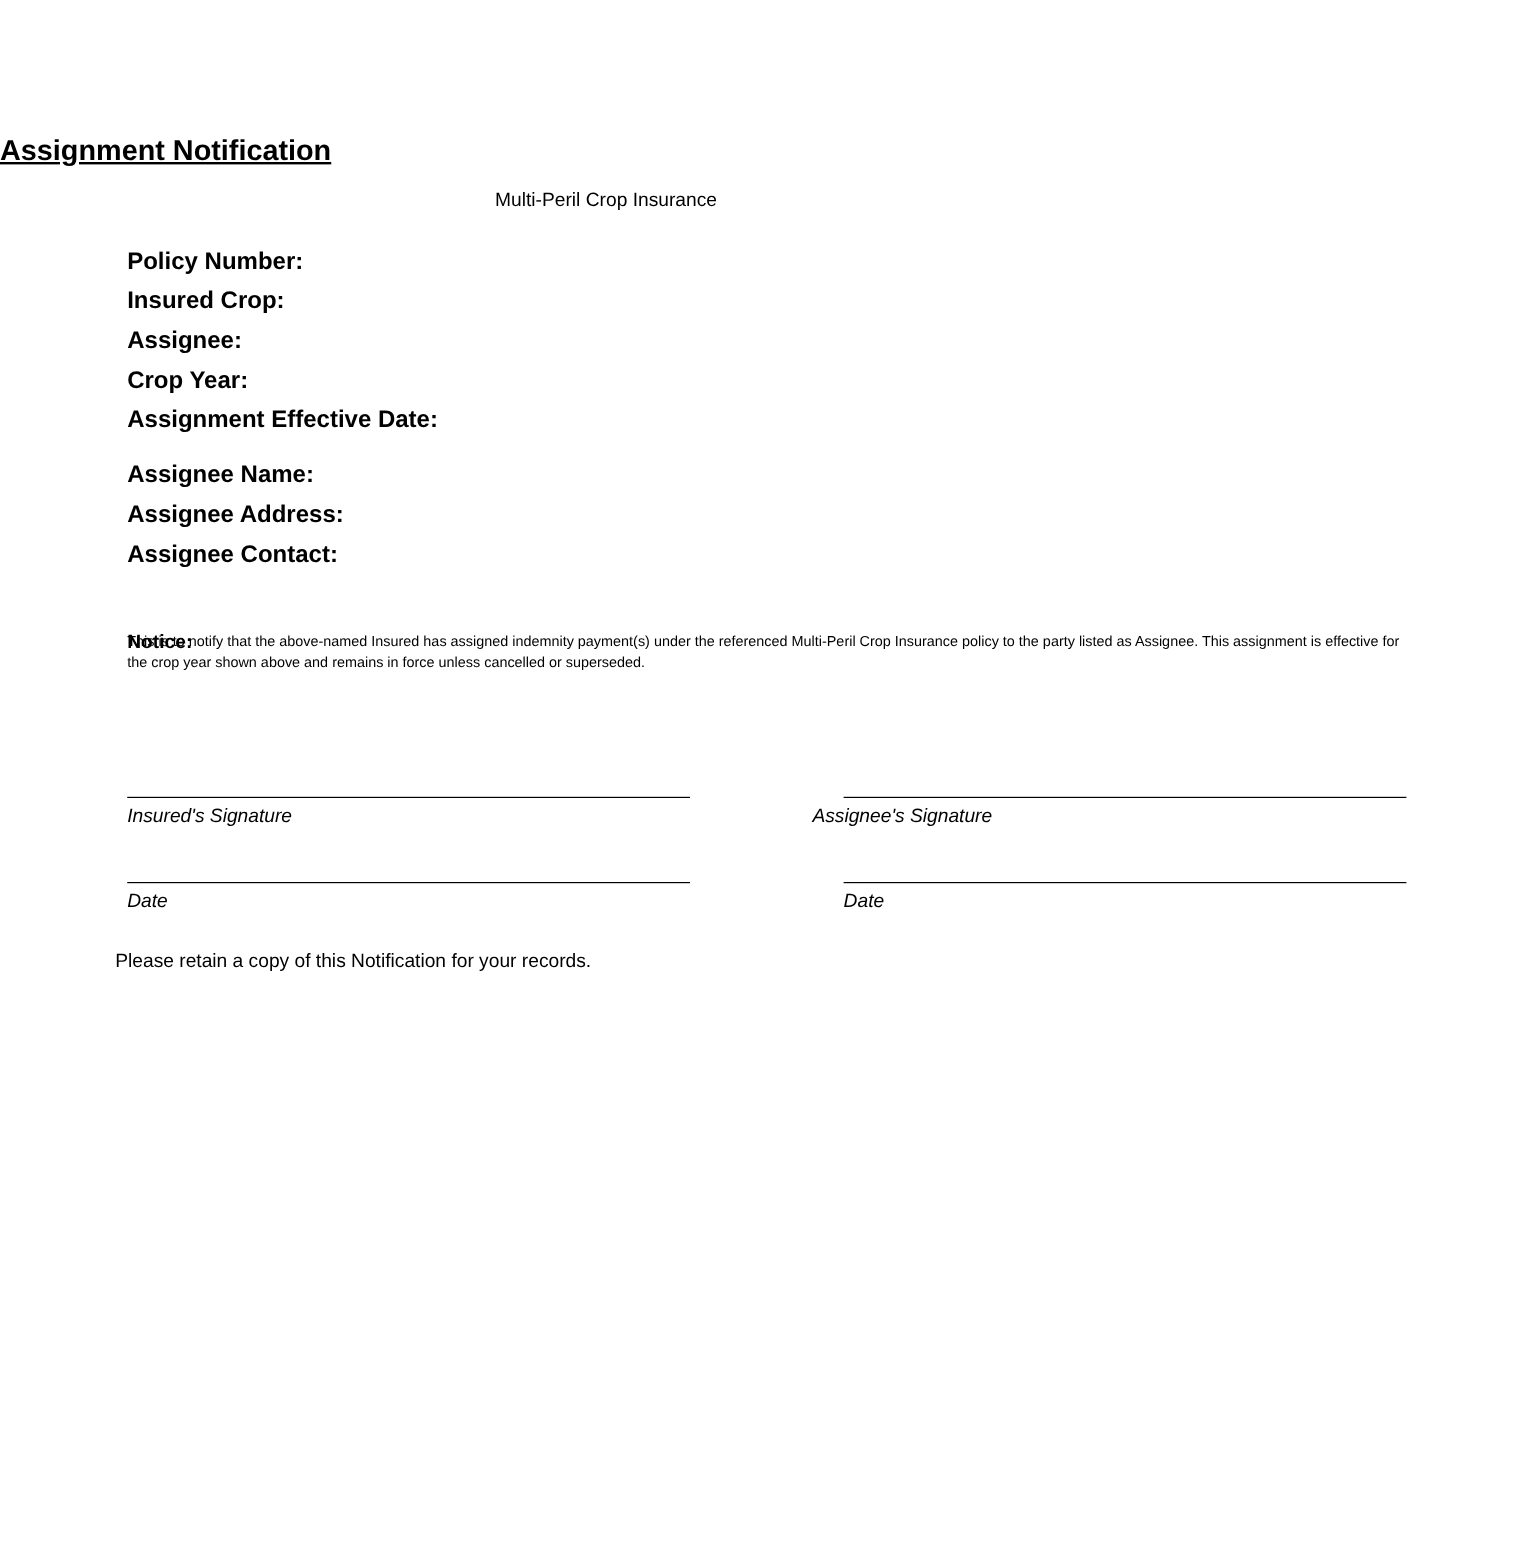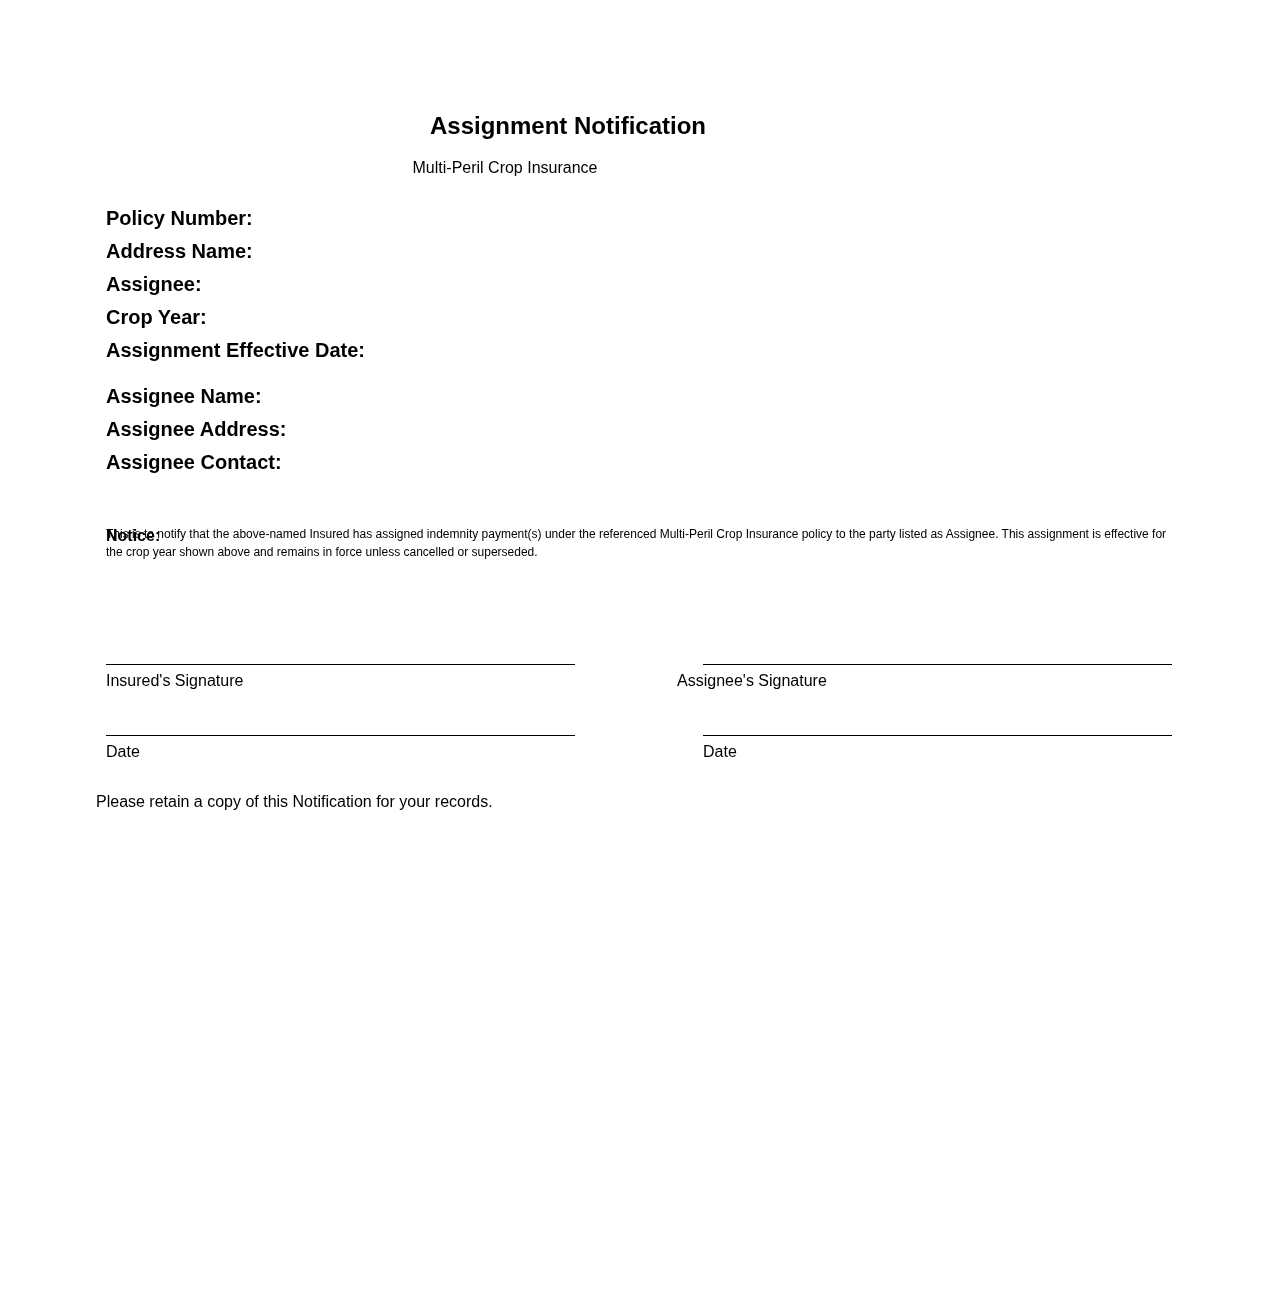--- a/index.html
+++ b/index.html
@@ -2,54 +2,54 @@
 <html><head>
   <meta charset="utf-8">
   <style>
     html, body { margin: 0; padding: 0; background: #ffffff; }
     body {
       width: 1278px; height: 1300px; position: relative;
       font-family: "Liberation Sans", sans-serif; color: #000;
     }
     .title {
       position: absolute; left: 0; width: 1136px; top: 111px;
-      text-align: center; font-size: 24px; font-weight: bold; line-height: 30px;
+      font-size: 24px; font-weight: bold; line-height: 30px; text-decoration: underline;
     }
     .subtitle {
       position: absolute; left: 0; width: 1010px; top: 158px;
       text-align: center; font-size: 16px; line-height: 20px;
     }
     .field {
       position: absolute; left: 106px; font-size: 20px; font-weight: bold; line-height: 20px;
     }
     .notice-label {
       position: absolute; left: 106px; top: 526px; font-size: 16px; font-weight: bold; line-height: 20px;
     }
     .notice-text {
       position: absolute; left: 106px; top: 525px; width: 1066px;
       font-size: 12px; line-height: 18px;
     }
     .sig-line {
       position: absolute; height: 0; border-top: 1px solid #000; width: 469px;
     }
     .sig-label {
-      position: absolute; font-size: 16px; line-height: 20px;
+      position: absolute; font-size: 16px; line-height: 20px; font-style: italic;
     }
     .footer-note {
       position: absolute; left: 96px; top: 792px; font-size: 16px; line-height: 20px;
     }
   </style>
 </head>
 <body>
 
 <div class="title">Assignment Notification</div>
 <div class="subtitle">Multi-Peril Crop Insurance</div>
 
 <div class="field" style="top:208px">Policy Number:</div>
-<div class="field" style="top:241px">Address Name:</div>
+<div class="field" style="top:241px">Insured Crop:</div>
 <div class="field" style="top:274px">Assignee:</div>
 <div class="field" style="top:307px">Crop Year:</div>
 <div class="field" style="top:340px">Assignment Effective Date:</div>
 
 <div class="field" style="top:386px">Assignee Name:</div>
 <div class="field" style="top:419px">Assignee Address:</div>
 <div class="field" style="top:452px">Assignee Contact:</div>
 
 <div class="notice-label">Notice:</div>
 <div class="notice-text">This is to notify that the above-named Insured has assigned indemnity payment(s) under the referenced Multi-Peril Crop Insurance policy to the party listed as Assignee. This assignment is effective for the crop year shown above and remains in force unless cancelled or superseded.</div>

